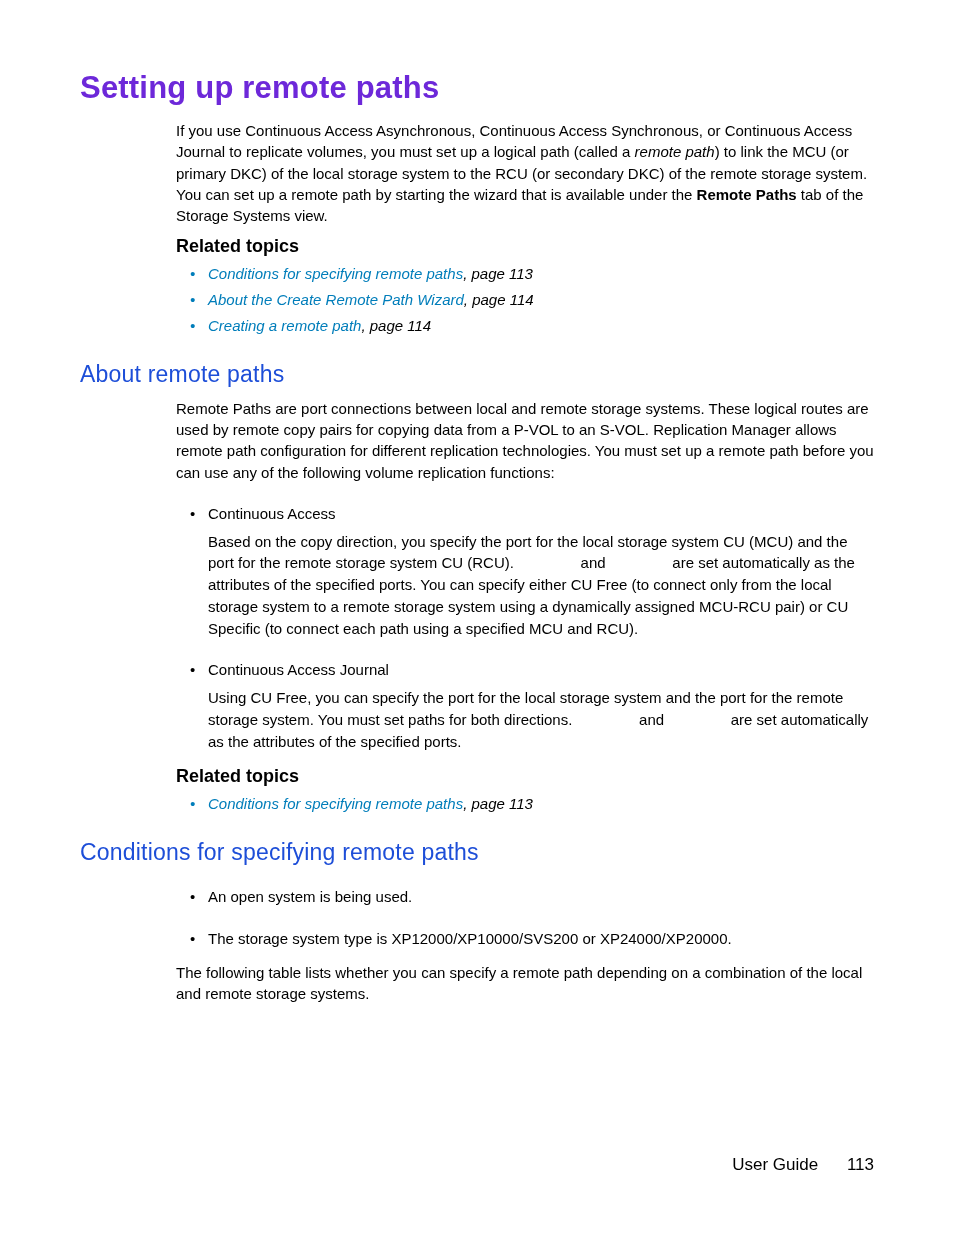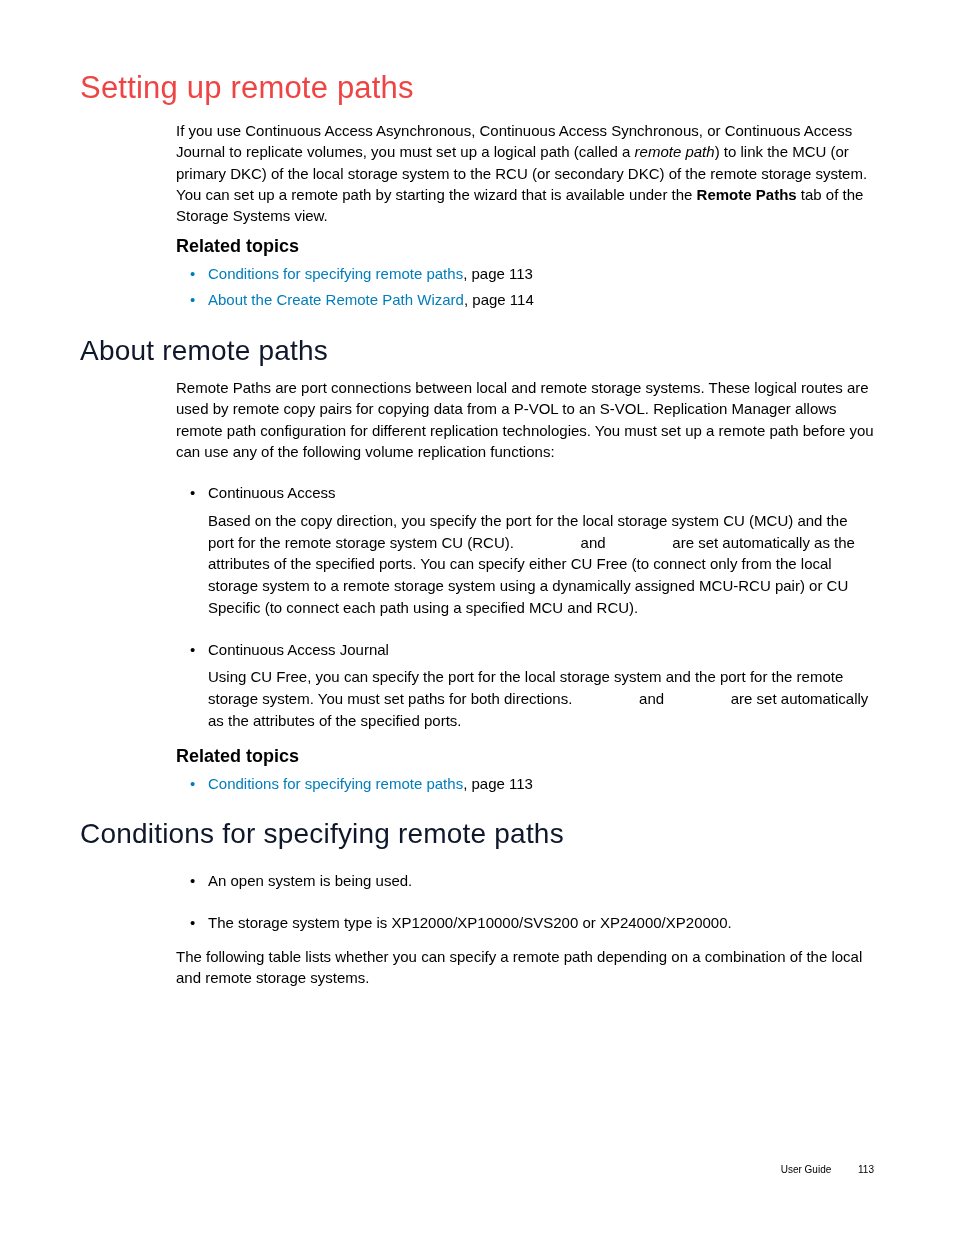--- a/index.html
+++ b/index.html
@@ -11,48 +11,49 @@
     background: #fff;
     width: 954px;
     height: 1235px;
     position: relative;
   }
   .page {
     padding: 70px 80px 0 80px;
     box-sizing: border-box;
   }
   h1 {
-    font-weight: 400;
-    color: #ef4444;
+    font-weight: 700;
+    color: #6d28d9;
     font-size: 31px;
     margin: 0 0 14px 0;
     letter-spacing: 0.2px;
   }
   h2 {
     font-weight: 300;
-    color: #0f172a;
-    font-size: 28px;
+    color: #1d4ed8;
+    font-size: 23px;
     margin: 24px 0 10px 0;
     letter-spacing: 0.2px;
   }
   .para {
     margin: 0 0 10px 0;
     line-height: 1.42;
     padding-left: 96px;
   }
   .related-heading {
     font-weight: bold;
     font-size: 18px;
     margin: 8px 0 6px 0;
     padding-left: 96px;
   }
   ul.topics {
     list-style: none;
     margin: 0 0 12px 0;
     padding-left: 116px;
+    font-style: italic;
   }
   ul.topics li {
     margin: 4px 0;
     line-height: 1.45;
     position: relative;
     padding-left: 12px;
   }
   ul.topics li::before {
     content: "•";
     position: absolute;
@@ -83,41 +84,42 @@
   a.link {
     color: #007dba;
     text-decoration: none;
   }
   .bold { font-weight: bold; }
   .italic { font-style: italic; }
   .footer {
     position: absolute;
     bottom: 60px;
     right: 80px;
-    font-size: 10px;
+    font-size: 17px;
   }
   .footer .pg {
     display: inline-block;
     margin-left: 24px;
   }
 </style>
 </head>
 <body>
 
 <div class="page">
   <h1>Setting up remote paths</h1>
 
   <p class="para">
     <span>If you use Continuous Access Asynchronous, Continuous Access Synchronous, or Continuous Access Journal to replicate volumes, you must set up a logical path (called a </span><span class="italic">remote path</span><span>) to link the MCU (or primary DKC) of the local storage system to the RCU (or secondary DKC) of the remote storage system. You can set up a remote path by starting the wizard that is available under the </span><span class="bold">Remote Paths</span><span> tab of the Storage Systems view.</span>
   </p>
 
   <div class="related-heading">Related topics</div>
   <ul class="topics">
     <li><a class="link">Conditions for specifying remote paths</a><span>, page 113</span></li>
     <li><a class="link">About the Create Remote Path Wizard</a><span>, page 114</span></li>
+    <li><a class="link">Creating a remote path</a><span>, page 114</span></li>
   </ul>
 
   <h2>About remote paths</h2>
 
   <p class="para">Remote Paths are port connections between local and remote storage systems. These logical routes are used by remote copy pairs for copying data from a P-VOL to an S-VOL. Replication Manager allows remote path configuration for different replication technologies. You must set up a remote path before you can use any of the following volume replication functions:</p>
 
   <ul class="bullets">
     <li>
       <span>Continuous Access</span>
       <div class="sub">

